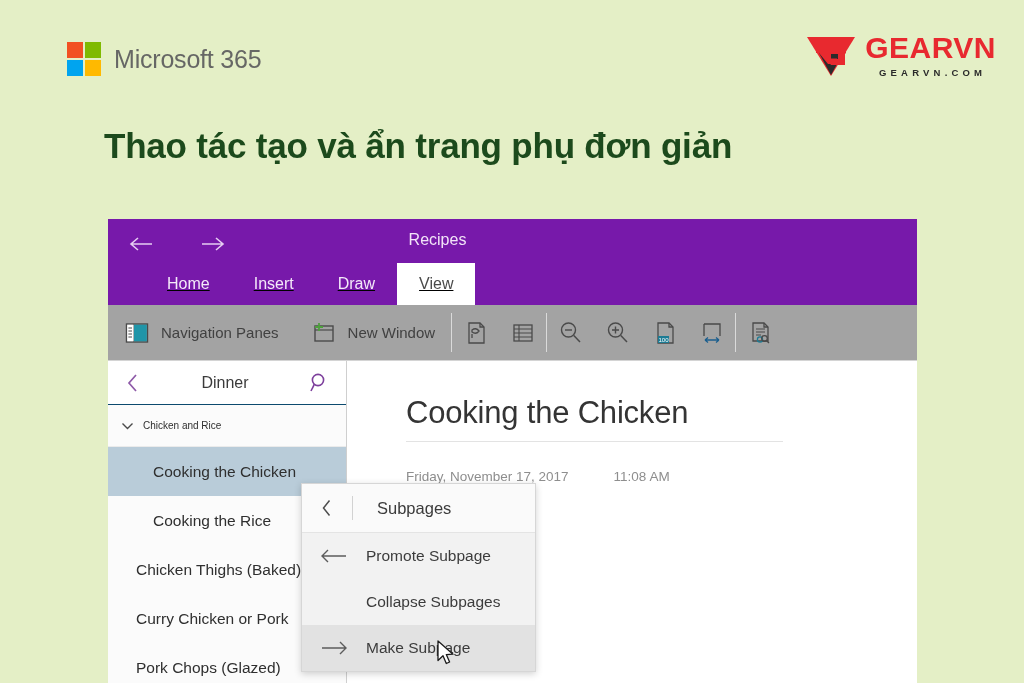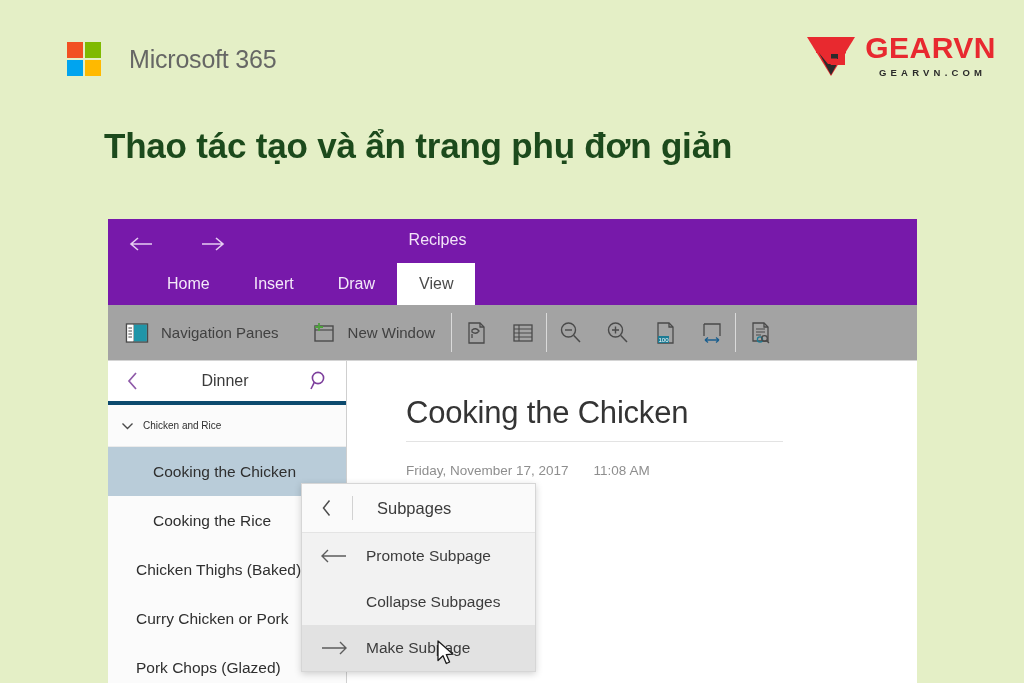--- a/index.html
+++ b/index.html
@@ -5,21 +5,21 @@
   * { box-sizing: border-box; margin: 0; padding: 0; }
   html, body {
     width: 1024px; height: 683px;
     background: #e4efc6;
     font-family: "Liberation Sans", sans-serif;
     overflow: hidden;
   }
   .page { position: relative; width: 1024px; height: 683px; background: #e4efc6; }
 
   
-  .ms-brand { position: absolute; left: 30px; top: 42px; display: flex; align-items: center; gap: 28px; padding-left: 37px; }
+  .ms-brand { position: absolute; left: 30px; top: 42px; display: flex; align-items: center; gap: 13px; padding-left: 37px; }
   .ms-logo { width: 34px; height: 34px; display: grid; grid-template-columns: 1fr 1fr; grid-template-rows: 1fr 1fr; gap: 2px; }
   .ms-logo i { display: block; }
   .ms-q1 { background: #f25022; }
   .ms-q2 { background: #7fba00; }
   .ms-q3 { background: #00a4ef; }
   .ms-q4 { background: #ffb900; }
   .ms-word { font-size: 25px; color: #666765; font-weight: 400; letter-spacing: -0.2px; white-space: nowrap; }
 
   .gearvn { position: absolute; right: 28px; top: 33px; display: flex; align-items: center; gap: 8px; text-align: right; }
   .gv-mark { position: relative; width: 52px; height: 44px; }
@@ -45,21 +45,21 @@
   .app-header { position: relative; height: 86px; background: #7719aa; }
   .nav-arrows { position: absolute; left: 18px; top: 10px; display: flex; gap: 42px; }
   .nav-arrow { width: 30px; height: 30px; display: flex; align-items: center; justify-content: center;
                color: #e6cdf2; }
   .nav-arrow svg { display: block; }
   .doc-title {
     position: absolute; left: 0; right: 0; top: 12px;
     text-align: center; color: #f2e4f8; font-size: 16px; font-weight: 400;
     padding-right: 150px;
   }
-  .tabs { position: absolute; left: 37px; bottom: 0; display: flex; align-items: flex-end; height: 42px; }
+  .tabs { position: absolute; left: 37px; bottom: 0; display: flex; align-items: flex-end; height: 42px; text-decoration: underline; }
   .tab {
     font-size: 16px; color: #f4e9f9; padding: 0 22px; height: 42px;
     display: flex; align-items: center; justify-content: center; white-space: nowrap;
   }
   .tab.active { background: #ffffff; color: #4a4a4a; height: 42px; }
 
   
   .ribbon {
     position: relative; height: 56px; background: #a3a3a3;
     border-bottom: 1px solid #d4d4d4; display: flex; align-items: stretch;
@@ -70,21 +70,21 @@
   .rb-ico { display: flex; align-items: center; justify-content: center; width: 26px; height: 26px; }
   .rb-ico svg { display: block; }
   .rb-btn { width: 47px; display: flex; align-items: center; justify-content: center; height: 100%; }
 
   
   .app-body { display: flex; height: 322px; background: #ffffff; }
 
   .sidebar { width: 239px; background: #fbfbfb; border-right: 1px solid #cfcfcf; flex: none; }
   .sb-head {
     height: 44px; display: flex; align-items: center; background: #ffffff;
-    border-bottom: 4px solid #0c4a6e; padding: 0 12px;
+    border-bottom: 1px solid #0c4a6e; padding: 0 12px;
   }
   .sb-back { width: 26px; display: flex; align-items: center; justify-content: center; color: #8e5aa8; }
   .sb-name { flex: 1; text-align: center; font-size: 16px; color: #3b3b3b; }
   .sb-search { width: 30px; display: flex; align-items: center; justify-content: center; color: #7d3f9c; }
 
   .sb-section {
     height: 42px; display: flex; align-items: center; gap: 9px; padding-left: 13px;
     border-bottom: 1px solid #ebebeb; background: #fbfbfb;
   }
   .sb-section .cap { font-size: 10px; color: #2f2f2f; }
@@ -94,21 +94,21 @@
     height: 49px; display: flex; align-items: center; padding-left: 45px;
     font-size: 15.5px; color: #2f2f2f; white-space: nowrap; overflow: hidden;
     background: #fbfbfb;
   }
   .sb-item.sel { background: #b9ccd9; }
   .sb-item.lvl1 { padding-left: 28px; }
 
   .content { flex: 1; background: #ffffff; padding: 34px 0 0 59px; position: relative; }
   .pg-title { font-size: 31px; color: #343434; font-weight: 400; letter-spacing: -0.2px; }
   .pg-rule { width: 377px; height: 1px; background: #e3e3e3; margin-top: 10px; }
-  .pg-meta { display: flex; gap: 25px; margin-top: 21px; }
+  .pg-meta { display: flex; gap: 45px; margin-top: 27px; }
   .pg-meta span { font-size: 13.5px; color: #8e8e8e; }
 
   
   .ctx {
     position: absolute; left: 193px; top: 264px; width: 235px;
     background: #f2f2f2; border: 1px solid #d6d6d6;
     box-shadow: 0 2px 7px rgba(0,0,0,0.18); z-index: 20;
   }
   .ctx-head { height: 49px; display: flex; align-items: center; background: #fafafa; border-bottom: 1px solid #e4e4e4; }
   .ctx-back { width: 50px; display: flex; align-items: center; justify-content: center; color: #4d4d4d; }

